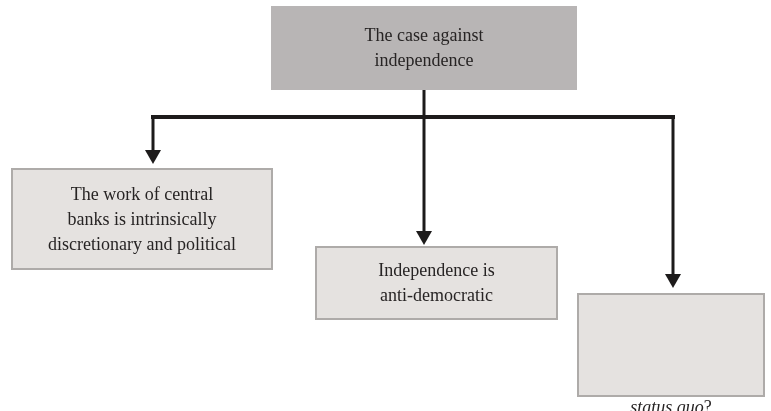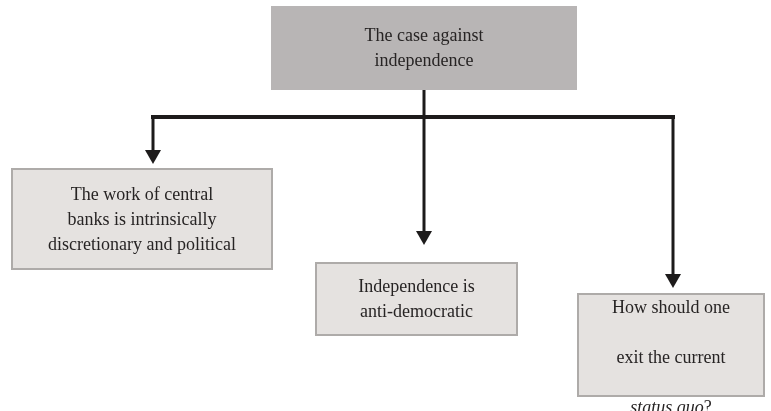--- a/index.html
+++ b/index.html
@@ -48,22 +48,22 @@
   }
   .node-child {
     background: var(--child-fill);
     border: 2px solid var(--child-border);
   }
   .node-left {
     left: 11px; top: 168px;
     width: 262px; height: 102px; align-items: center;
   }
   .node-middle {
-    left: 315px; top: 262px;
-    width: 203px; height: 74px;
+    left: 315px; top: 246px;
+    width: 243px; height: 74px;
   }
   .node-right {
     left: 577px; top: 293px;
     width: 188px; height: 104px;
   }
   .italic { font-style: italic; }
 </style>
 </head>
 <body>
 
@@ -95,19 +95,19 @@
 discretionary and political</span>
   </div>
 
   <div class="node node-child node-middle">
     <span>Independence is
 anti-democratic</span>
   </div>
 
   <div class="node node-child node-right">
     <span>
-      <span>How should one</span><br>
-      <span>exit the current</span><br>
+      <br>
+      <br>
       <span class="italic">status quo</span><span>?</span>
     </span>
   </div>
 
 </div>
 
 </body></html>

